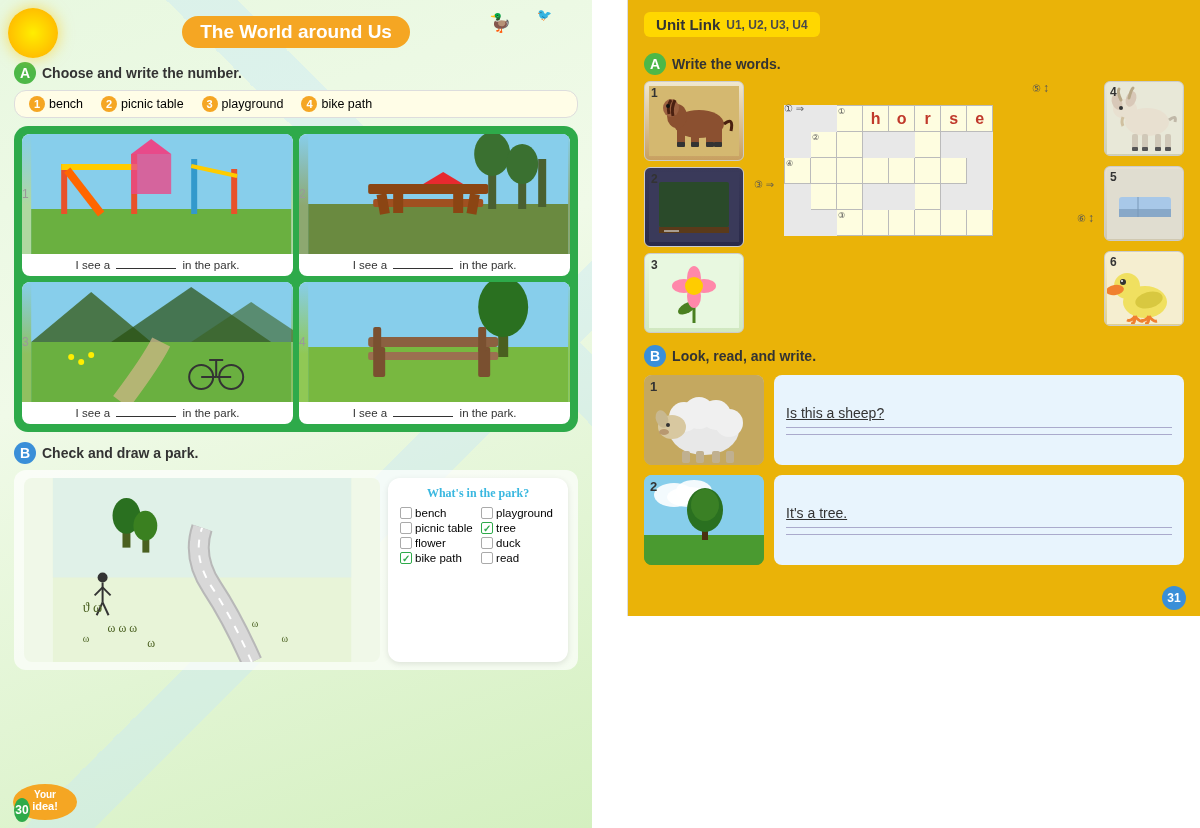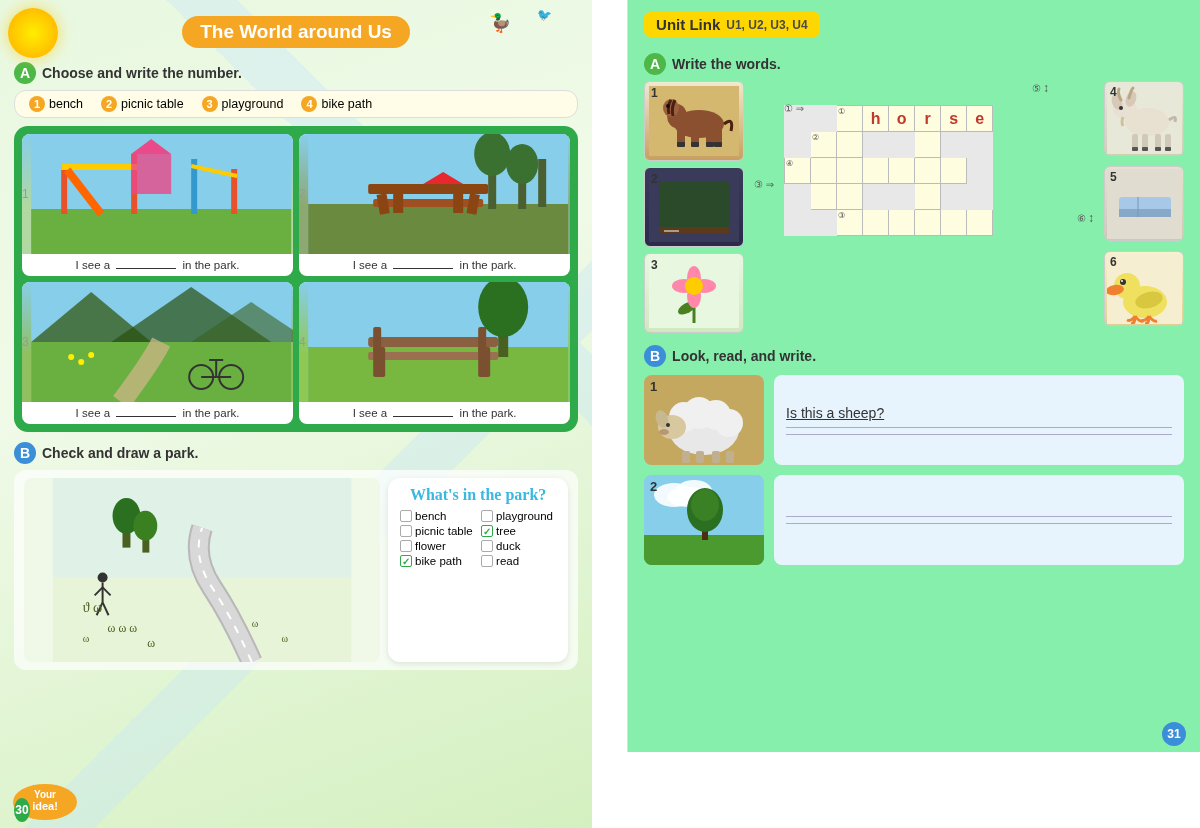--- a/index.html
+++ b/index.html
@@ -167,21 +167,21 @@
     }
     .park-checklist {
       width: 180px;
       background: #fff;
       border-radius: 12px;
       padding: 8px 12px;
       box-shadow: 0 2px 6px rgba(0,0,0,0.1);
     }
     .park-checklist-title {
       color: #3ab8e0;
-      font-size: 16px;
+      font-size: 12px;
       font-weight: bold;
       text-align: center;
       margin-bottom: 6px;
       font-family: 'Comic Sans MS', cursive;
     }
     .check-grid {
       display: grid;
       grid-template-columns: 1fr 1fr;
       gap: 3px 6px;
       font-size: 11.5px;
@@ -216,22 +216,22 @@
     }
     .your-idea-badge {
       position: absolute;
       bottom: 2px; left: 10px;
       z-index: 10;
     }
 
     
     .right-page {
       width: 590px;
-      height: 752px;
-      background: #86efac;
+      height: 616px;
+      background: #eab308;
       padding: 12px 16px;
       position: relative;
       overflow: hidden;
       border-left: 1px solid #ddd;
       margin-left: 35px;
     }
 
     .unit-link-banner {
       background: #ffd700;
       border-radius: 6px;
@@ -977,20 +977,21 @@
           <ellipse cx="30" cy="20" rx="20" ry="12" fill="#fff" opacity="0.9"></ellipse>
           <ellipse cx="50" cy="16" rx="18" ry="11" fill="#fff" opacity="0.9"></ellipse>
           <ellipse cx="45" cy="22" rx="22" ry="10" fill="#fff" opacity="0.9"></ellipse>
 
           <rect x="58" y="40" width="6" height="25" fill="#4a3010"></rect>
           <ellipse cx="61" cy="35" rx="18" ry="22" fill="#2a7020"></ellipse>
           <ellipse cx="61" cy="30" rx="14" ry="16" fill="#3a8025"></ellipse>
         </svg>
       </div>
       <div class="lrs-content">
+        <span class="lrs-text">It's a tree.</span>
         <div class="lrs-line"></div>
         <div class="lrs-line"></div>
       </div>
     </div>
   </div>
 
   <div class="page-num-right">31</div>
 </div>
 
 </body></html>

